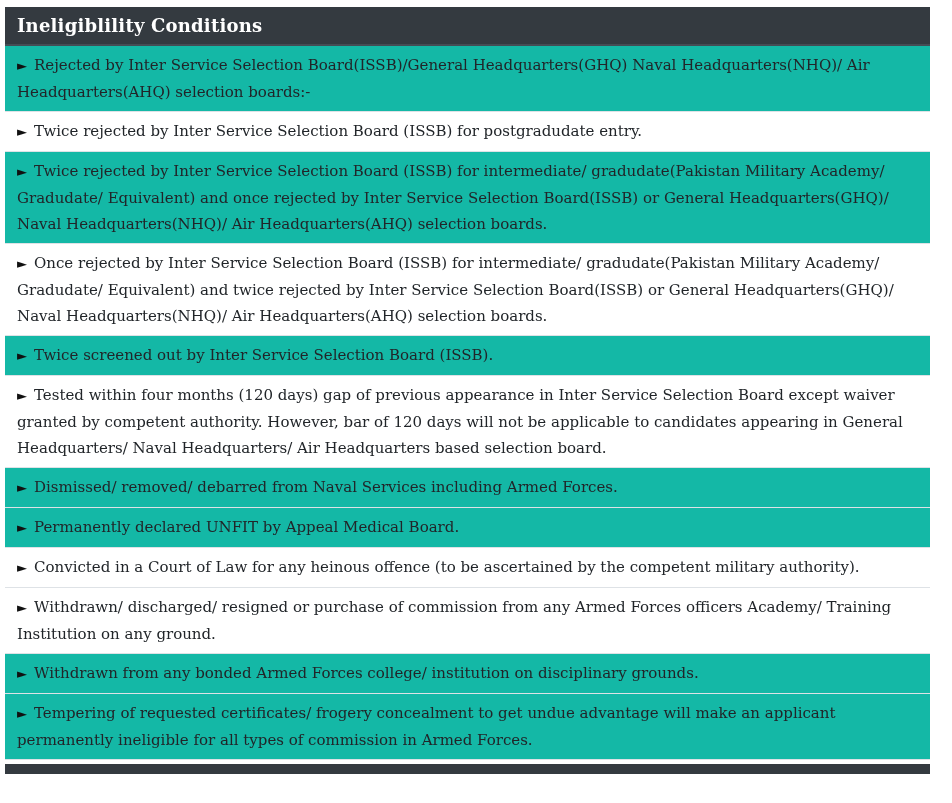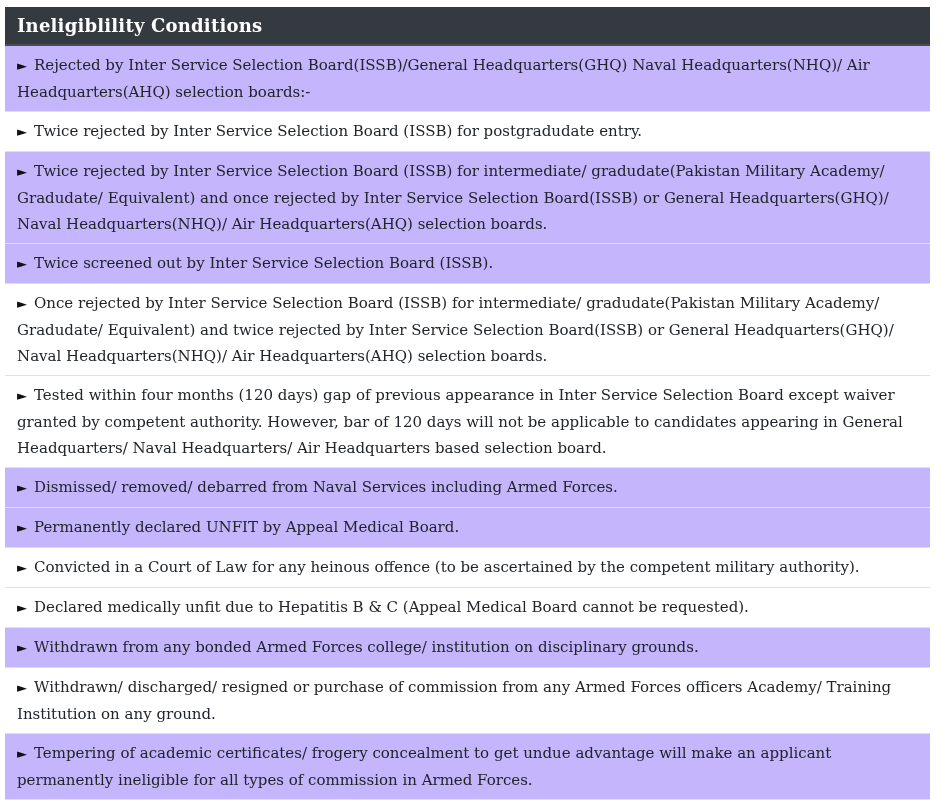--- a/index.html
+++ b/index.html
@@ -33,21 +33,21 @@
   }
   .row {
     font-size: 15px;
     line-height: 26px;
     color: #212529;
     padding: 6px 12px;
     border-bottom: 1px solid #dee2e6;
     background: #ffffff;
   }
   .row.stripe {
-    background: #c4b5fd;
+    background: #14b8a6;
   }
   .bullet {
     color: #111111;
     margin-right: 7px;
     font-family: "DejaVu Sans", sans-serif;
     font-size: 13px;
   }
   .next-header {
     background: #343a40;
     border-top: 2px solid #ffffff;
@@ -70,56 +70,53 @@
     </div>
 
     <div class="row">
       <span class="bullet">►</span><span>Twice rejected by Inter Service Selection Board (ISSB) for postgradudate entry.</span>
     </div>
 
     <div class="row stripe">
       <span class="bullet">►</span><span>Twice rejected by Inter Service Selection Board (ISSB) for intermediate/ gradudate(Pakistan Military Academy/ Gradudate/ Equivalent) and once rejected by Inter Service Selection Board(ISSB) or General Headquarters(GHQ)/ Naval Headquarters(NHQ)/ Air Headquarters(AHQ) selection boards.</span>
     </div>
 
+    <div class="row">
+      <span class="bullet">►</span><span>Once rejected by Inter Service Selection Board (ISSB) for intermediate/ gradudate(Pakistan Military Academy/ Gradudate/ Equivalent) and twice rejected by Inter Service Selection Board(ISSB) or General Headquarters(GHQ)/ Naval Headquarters(NHQ)/ Air Headquarters(AHQ) selection boards.</span>
+    </div>
+
     <div class="row stripe">
       <span class="bullet">►</span><span>Twice screened out by Inter Service Selection Board (ISSB).</span>
-    </div>
-
-    <div class="row">
-      <span class="bullet">►</span><span>Once rejected by Inter Service Selection Board (ISSB) for intermediate/ gradudate(Pakistan Military Academy/ Gradudate/ Equivalent) and twice rejected by Inter Service Selection Board(ISSB) or General Headquarters(GHQ)/ Naval Headquarters(NHQ)/ Air Headquarters(AHQ) selection boards.</span>
     </div>
 
     <div class="row">
       <span class="bullet">►</span><span>Tested within four months (120 days) gap of previous appearance in Inter Service Selection Board except waiver granted by competent authority. However, bar of 120 days will not be applicable to candidates appearing in General Headquarters/ Naval Headquarters/ Air Headquarters based selection board.</span>
     </div>
 
     <div class="row stripe">
       <span class="bullet">►</span><span>Dismissed/ removed/ debarred from Naval Services including Armed Forces.</span>
     </div>
 
     <div class="row stripe">
       <span class="bullet">►</span><span>Permanently declared UNFIT by Appeal Medical Board.</span>
     </div>
 
     <div class="row">
       <span class="bullet">►</span><span>Convicted in a Court of Law for any heinous offence (to be ascertained by the competent military authority).</span>
     </div>
 
+
     <div class="row">
-      <span class="bullet">►</span><span>Declared medically unfit due to Hepatitis B &amp; C (Appeal Medical Board cannot be requested).</span>
+      <span class="bullet">►</span><span>Withdrawn/ discharged/ resigned or purchase of commission from any Armed Forces officers Academy/ Training Institution on any ground.</span>
     </div>
 
     <div class="row stripe">
       <span class="bullet">►</span><span>Withdrawn from any bonded Armed Forces college/ institution on disciplinary grounds.</span>
     </div>
 
-    <div class="row">
-      <span class="bullet">►</span><span>Withdrawn/ discharged/ resigned or purchase of commission from any Armed Forces officers Academy/ Training Institution on any ground.</span>
-    </div>
-
     <div class="row stripe">
-      <span class="bullet">►</span><span>Tempering of academic certificates/ frogery concealment to get undue advantage will make an applicant permanently ineligible for all types of commission in Armed Forces.</span>
+      <span class="bullet">►</span><span>Tempering of requested certificates/ frogery concealment to get undue advantage will make an applicant permanently ineligible for all types of commission in Armed Forces.</span>
     </div>
 
     <div class="next-header"></div>
 
   </div>
 </div>
 
 </body></html>

